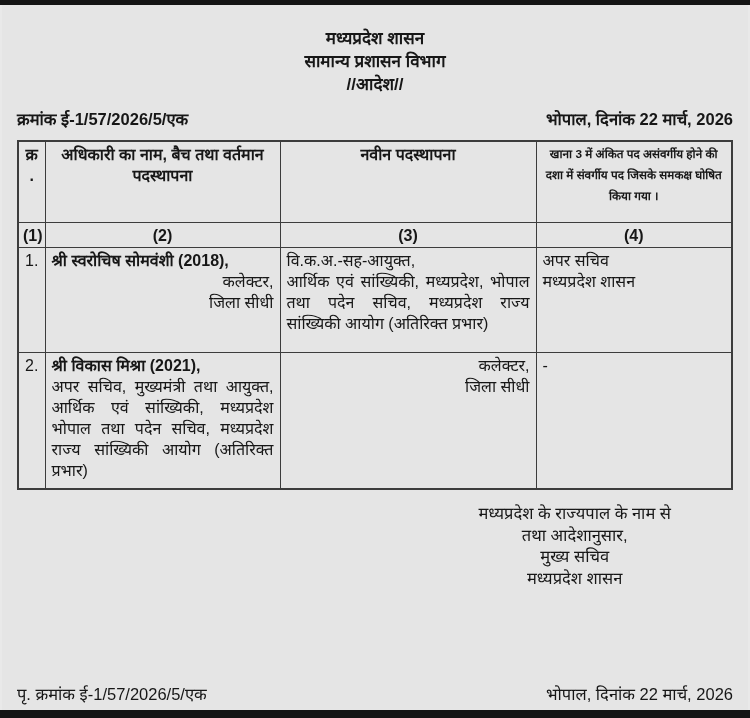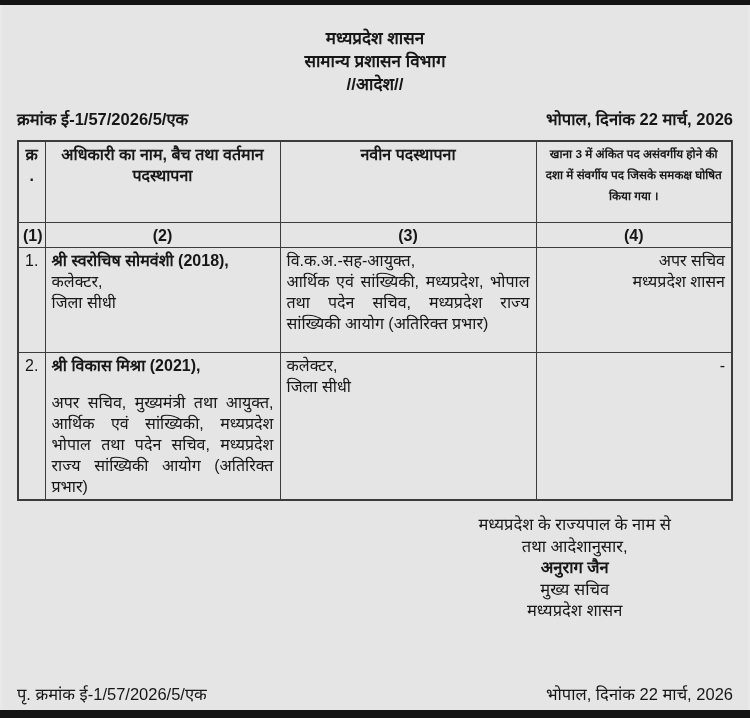--- a/index.html
+++ b/index.html
@@ -87,23 +87,23 @@
     text-align: center;
     font-weight: bold;
     height: 22px;
     padding: 1px 4px;
     vertical-align: middle;
   }
   tr.data-row-1 td { height: 100px; }
   tr.data-row-2 td { height: 131px; }
   td.c-sno { text-align: left; padding-left: 4px; }
   .officer-name { font-weight: bold; }
-  .cell-multiline { white-space: pre-line; }
-  .cell-justify { text-align: justify; margin-top: 16px; }
-  td.c-equiv { text-align: right; white-space: pre-line; }
+  .cell-multiline { white-space: pre-line; text-align: right; }
+  .cell-justify { text-align: justify; }
+  td.c-equiv { text-align: left; white-space: pre-line; }
   .signature-block {
     width: fit-content;
     margin: 13px 62px 0 auto;
     text-align: center;
     font-size: 16.5px;
     line-height: 21.5px;
   }
   .signature-block .sig-line { white-space: nowrap; margin-left: 31px; }
   .signature-block .sig-name { font-weight: bold; }
   .footer-row {
@@ -180,21 +180,20 @@
         <td class="cell-multiline">कलेक्टर,
 जिला सीधी</td>
         <td class="c-equiv">-</td>
       </tr>
     </tbody>
       </table>
 
     <div class="signature-block">
       <div class="sig-line">मध्यप्रदेश के राज्यपाल के नाम से</div>
       <div class="sig-line">तथा आदेशानुसार,</div>
-      <div class="sig-line sig-name">अनुराग जैन</div>
       <div class="sig-line">मुख्य सचिव</div>
       <div class="sig-line">मध्यप्रदेश शासन</div>
     </div>
 
     <div class="footer-row">
       <span>पृ. क्रमांक ई-1/57/2026/5/एक</span>
       <span>भोपाल, दिनांक 22 मार्च, 2026</span>
     </div>
 
   </div>

